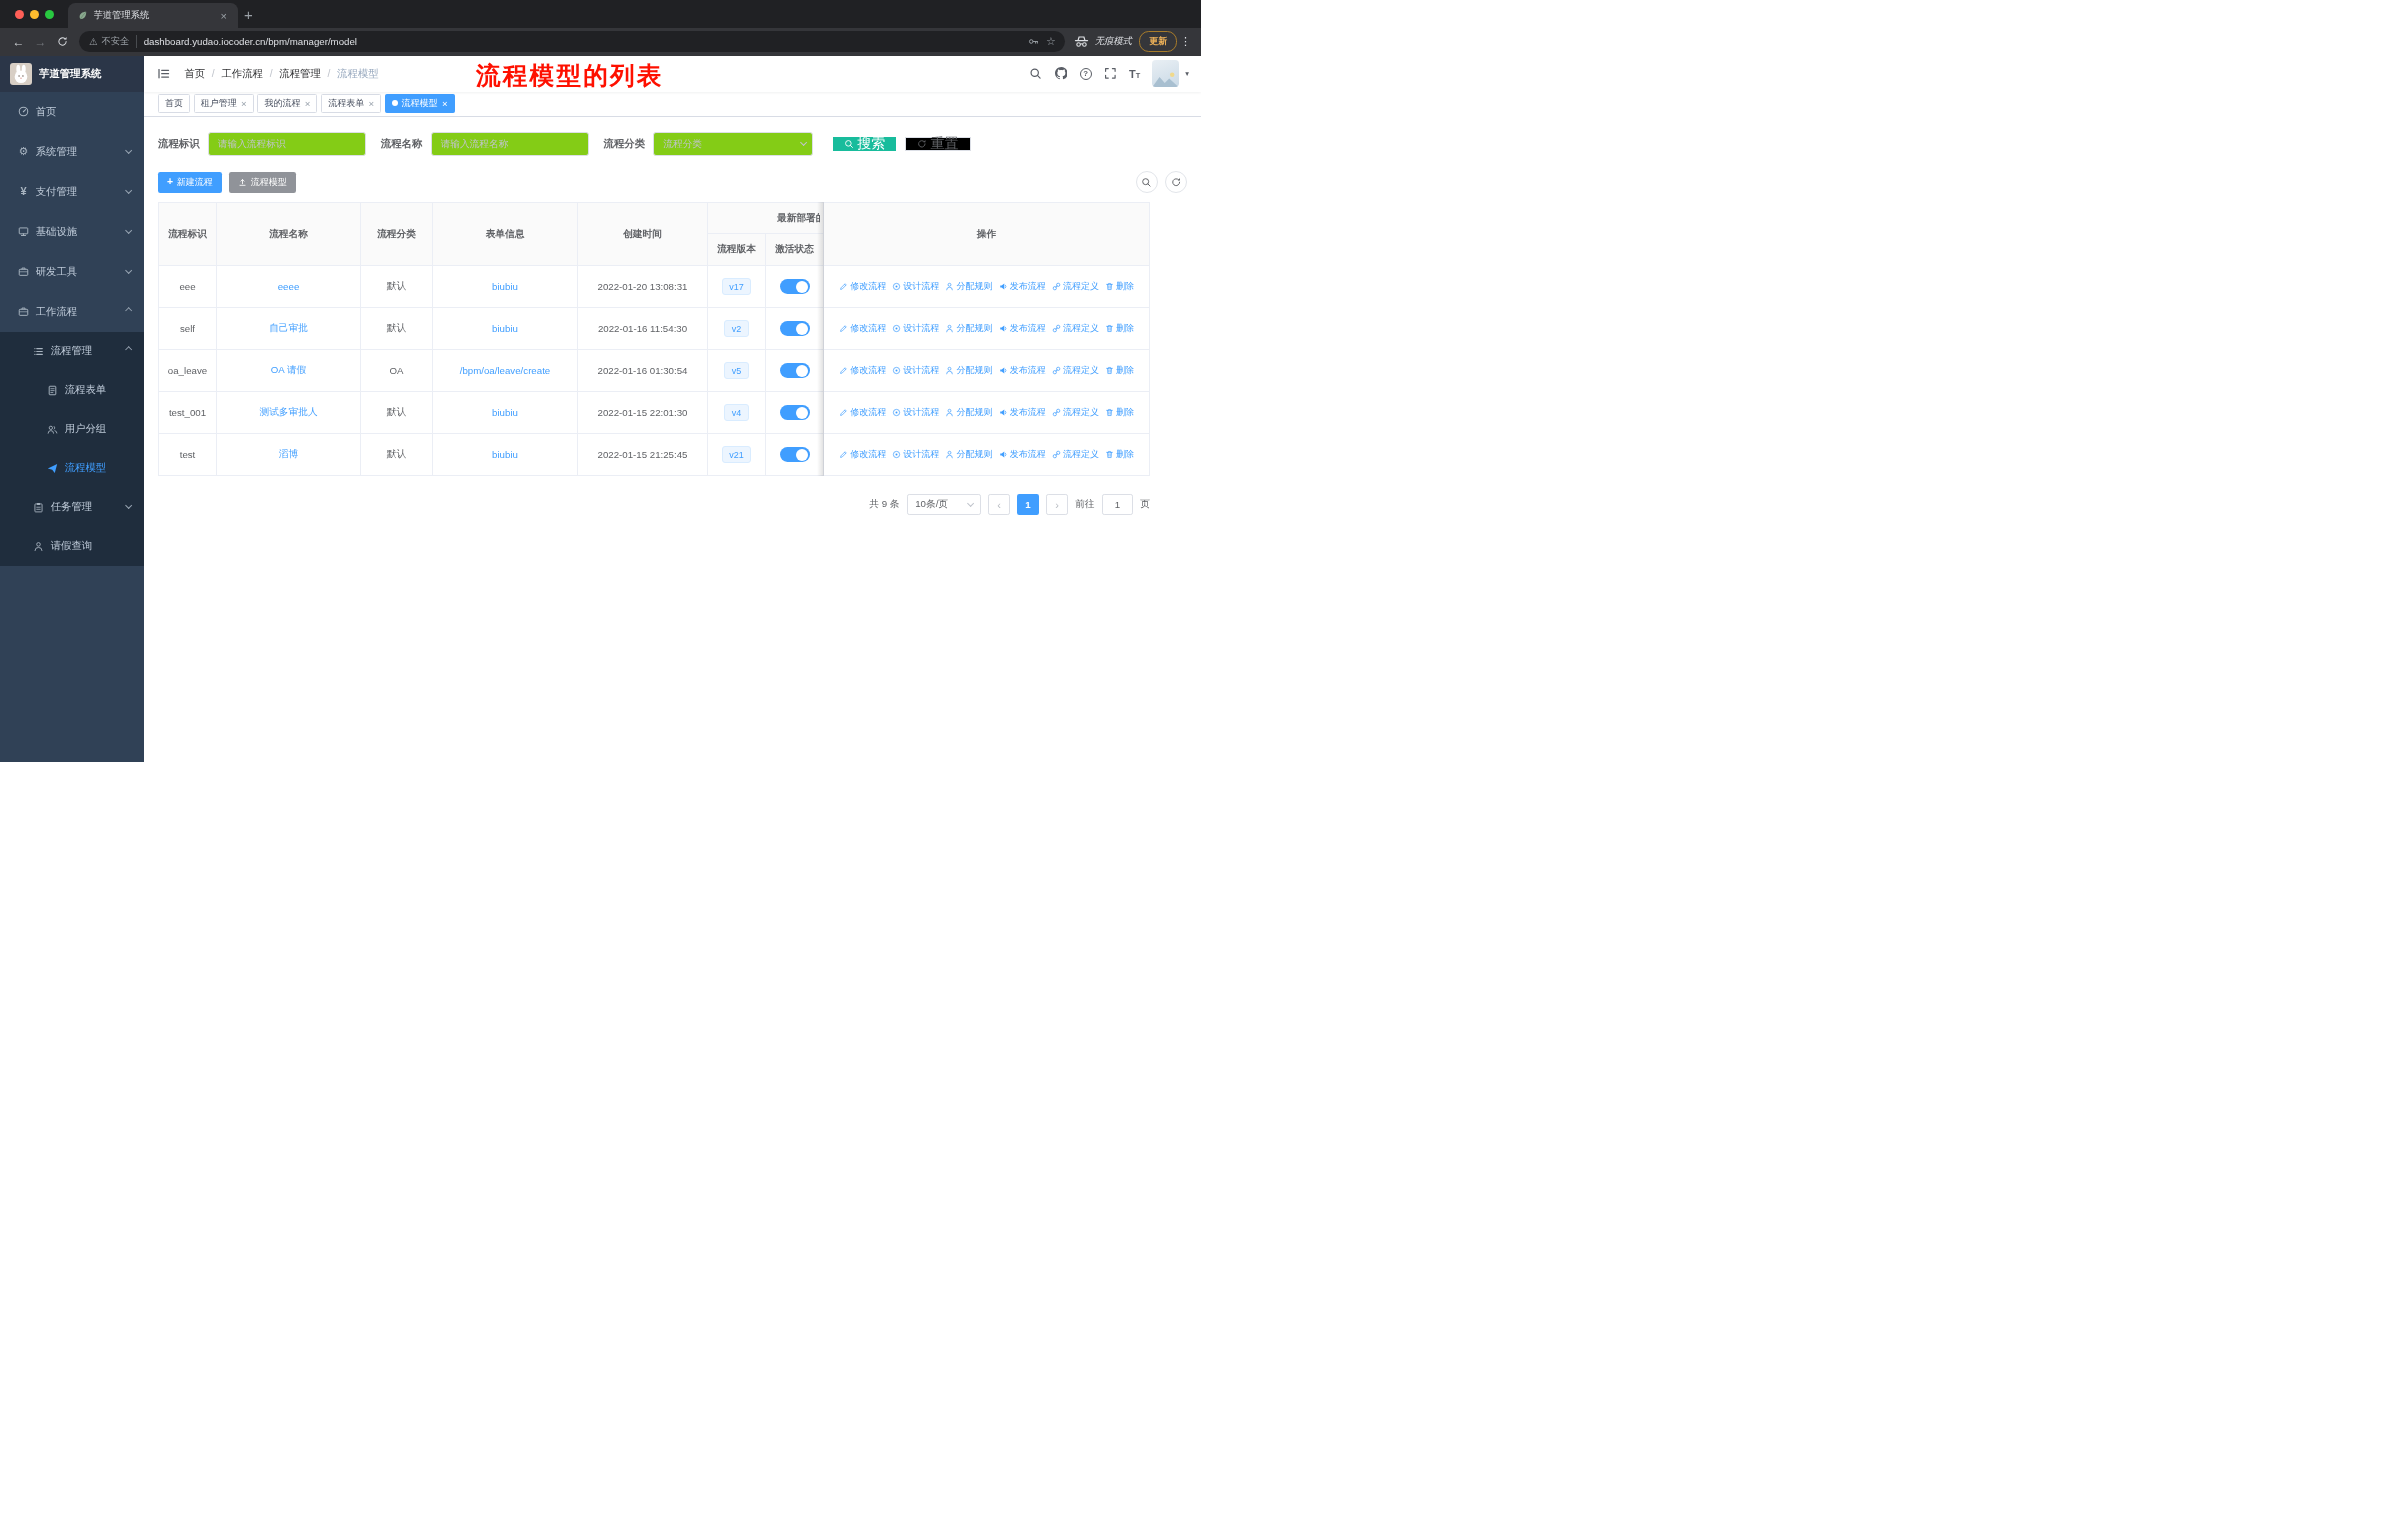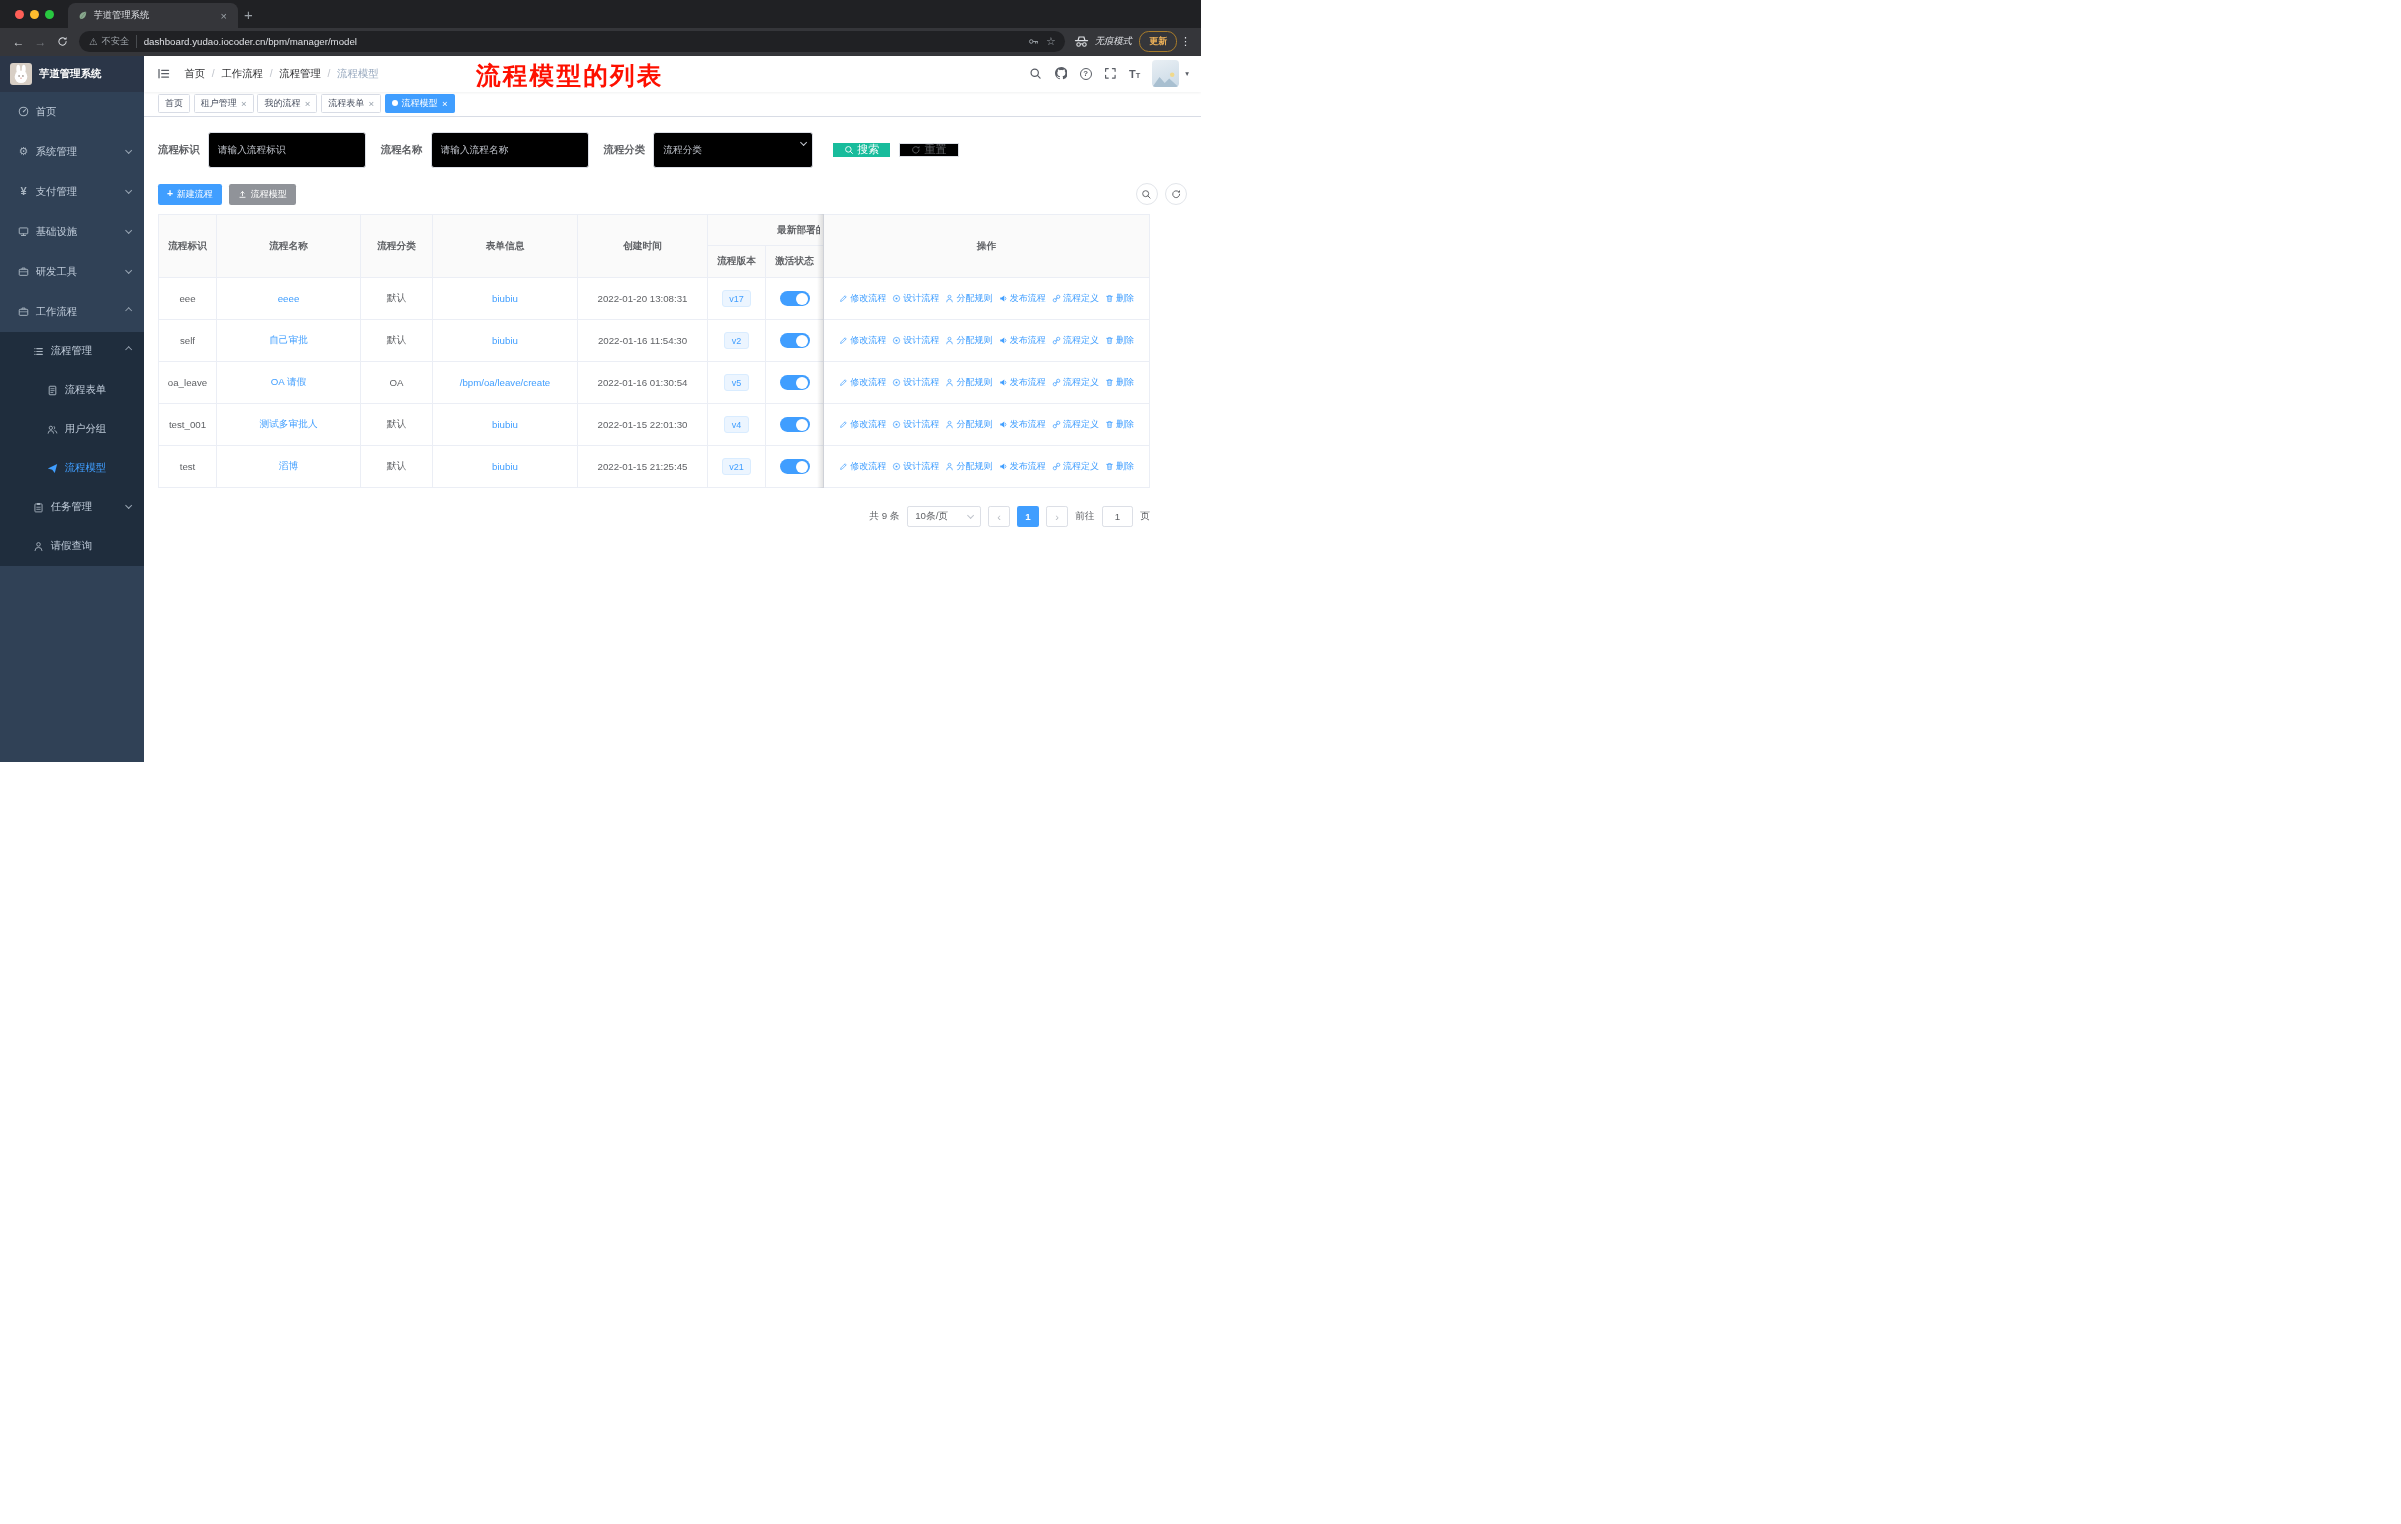--- a/index.html
+++ b/index.html
@@ -79,27 +79,27 @@
   .tag .tx { font-size:9.7px; line-height:1; color:#9aa3ad; margin-left:0.7px; }
   .tag.on { background:#409eff; border-color:#409eff; color:#fff; }
   .tag.on .dot { width:6px; height:6px; border-radius:50%; background:#fff; }
   .tag.on .tx { color:#fff; }
 
   
   .content { flex:1; padding:15px 14px 0; position:relative; overflow:hidden; background:#fff; }
   .frow { display:flex; align-items:center; margin-bottom:15.6px; }
   .fitem { display:flex; align-items:center; margin-right:15px; }
   .flabel { font-size:10.4px; font-weight:700; color:#606266; margin-right:8.2px; white-space:nowrap; }
-  .finput { width:158px; height:36px; border:0.7px solid #dcdfe6; border-radius:3px; padding:0 9px; font-size:9.7px; color:#606266; outline:none; background:#000000; font-family:inherit; }
+  .finput { width:158px; height:24px; border:0.7px solid #dcdfe6; border-radius:3px; padding:0 9px; font-size:9.7px; color:#606266; outline:none; background:#84cc16; font-family:inherit; }
   .finput::placeholder { color:#c0c4cc; }
   .fsel { position:relative; width:160px; }
   .fsel .finput { width:100%; padding-right:19.4px; }
   .selarrow { width:5.2px; height:5.2px; border-right:1px solid #c0c4cc; border-bottom:1px solid #c0c4cc; transform:rotate(45deg); pointer-events:none; }
   .fsel .selarrow { position:absolute; right:7.4px; top:8.2px; }
-  .btn { height:14px; border:none; border-radius:0; font-size:11px; display:inline-flex; align-items:center; gap:3.7px; padding:0 11px; cursor:pointer; font-family:inherit; white-space:nowrap; }
+  .btn { height:14px; border:none; border-radius:0; font-size:14px; display:inline-flex; align-items:center; gap:3.7px; padding:0 11px; cursor:pointer; font-family:inherit; white-space:nowrap; }
   .btn svg { width:9.7px; height:9.7px; }
   .btn.search { background:#18bc9c; color:#fff; margin-left:4.5px; }
   .btn.reset { background:#000000; border:0.7px solid #dcdfe6; color:#606266; margin-left:9px; }
   .trow { display:flex; align-items:center; margin-bottom:9px; }
   .btn.sm { height:21px; border-radius:2.2px; font-size:9px; padding:0 9px; gap:3.7px; }
   .btn.sm svg { width:9px; height:9px; }
   .btn.create { background:#409eff; color:#fff; }
   .btn.create .plus { font-size:10.4px; font-weight:700; line-height:1; }
   .btn.import { background:#909399; color:#fff; margin-left:7.4px; }
   .ticons { margin-left:auto; display:flex; align-items:center; gap:7.4px; }

